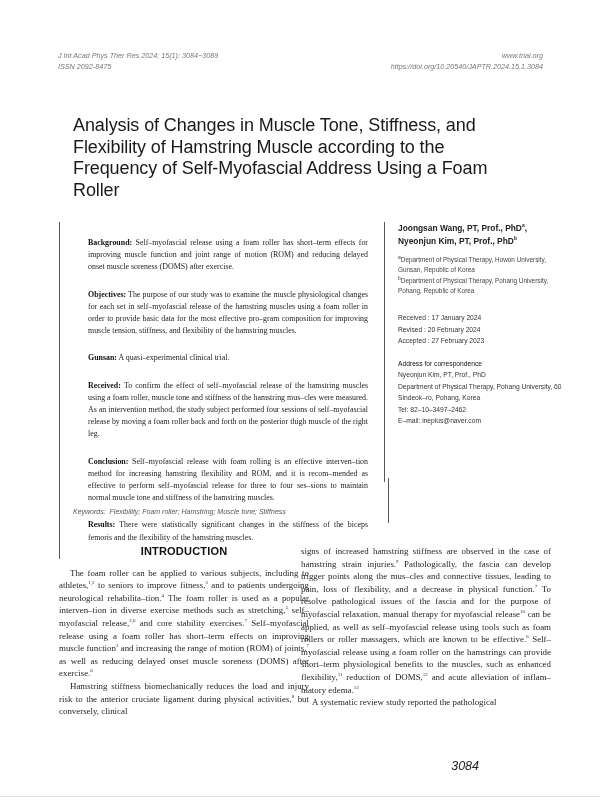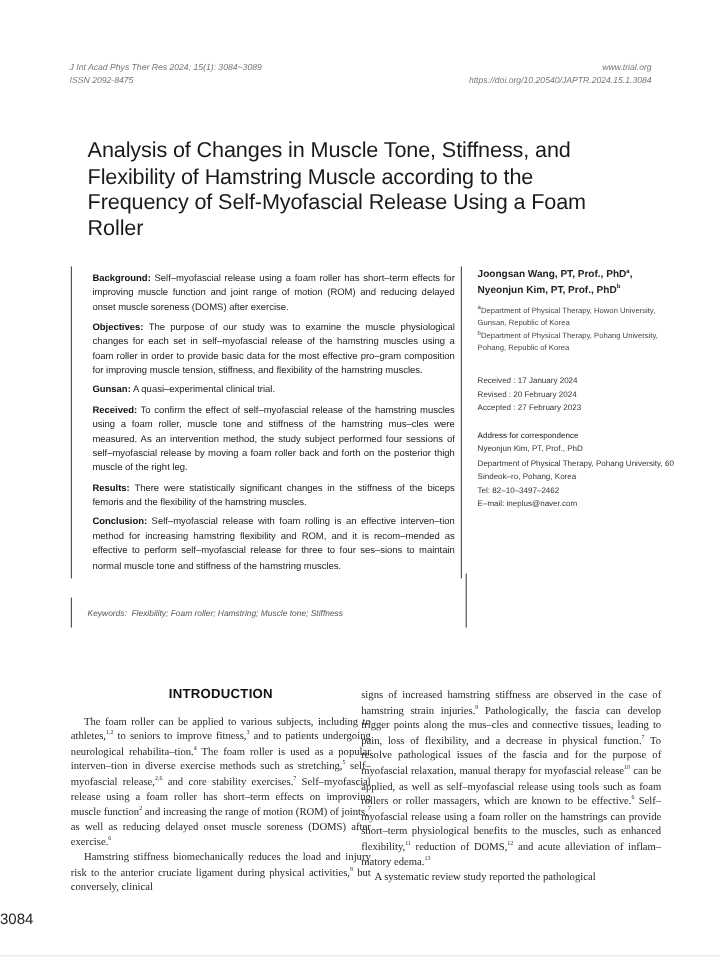--- a/index.html
+++ b/index.html
@@ -6,66 +6,66 @@
   body { width: 600px; height: 800px; position: relative; overflow: hidden; color: #1a1a1a; }
   .sans { font-family: "Liberation Sans", "DejaVu Sans", sans-serif; }
   .serif { font-family: "Liberation Serif", "DejaVu Serif", serif; }
 
   .header-left { position: absolute; left: 58px; top: 50px; font-size: 7.2px; line-height: 11px; color: #777; font-style: italic; }
   .header-right { position: absolute; right: 57px; top: 50px; font-size: 7.2px; line-height: 11px; color: #777; font-style: italic; text-align: right; }
 
   .title { position: absolute; left: 73px; top: 115px; width: 460px; font-size: 18px; line-height: 21.5px; color: #1a1a1a; letter-spacing: -0.1px; }
 
   .abstract { position: absolute; left: 59px; top: 222px; width: 310px; border-left: 1px solid #555; padding-left: 13px; font-size: 7.9px; line-height: 12.2px; color: #222; text-align: justify; }
-  .abstract p { margin: 4px; }
+  .abstract p { margin: 15px; font-family: Liberation Serif, serif; }
   .abstract b { color: #111; }
 
   .sidebar { position: absolute; left: 384px; top: 222px; width: 168px; height: 260px; border-left: 1px solid #555; padding-left: 13px; }
   .authors { font-size: 8.4px; line-height: 12.5px; font-weight: bold; color: #222; }
   .affils { margin-top: 8px; font-size: 6.4px; line-height: 10.3px; color: #444; }
   .affils p, .dates p, .corr p { margin: 0; }
   .dates { margin-top: 16px; font-size: 6.7px; line-height: 11.5px; color: #333; }
   .corr { margin-top: 11px; font-size: 6.7px; line-height: 11.5px; color: #333; }
   .corr .corr-title { color: #111; }
 
   .keywords-row { position: absolute; left: 59px; top: 498px; width: 330px; height: 25px; border-left: 1px solid #555; padding-left: 13px; font-size: 7px; color: #555; font-style: italic; line-height: 28px; }
   .keywords-divider { position: absolute; left: 388px; top: 478px; width: 0; height: 45px; border-left: 1px solid #555; }
 
-  .col { position: absolute; top: 545px; width: 250px; font-size: 8.9px; line-height: 12.6px; color: #1f1f1f; text-align: justify; margin-top: 28px; }
+  .col { position: absolute; top: 545px; width: 250px; font-size: 8.9px; line-height: 12.6px; color: #1f1f1f; text-align: justify; }
   .col-left { left: 59px; }
   .col-right { left: 301px; }
   .col p { margin: 0; }
   .indent { text-indent: 11px; }
   .intro-heading { text-align: center; font-size: 11px; font-weight: bold; margin: 0 0 9px 0; letter-spacing: 0.2px; color: #111; }
   sup { font-size: 5px; vertical-align: super; line-height: 0; }
 
-  .page-number { position: absolute; left: 0; width: 479px; top: 759px; text-align: left; font-size: 12.5px; color: #222; }
+  .page-number { position: absolute; left: 0; width: 479px; top: 759px; text-align: right; font-size: 12.5px; color: #222; font-style: italic; }
   .bottom-line { position: absolute; left: 0; width: 600px; top: 796px; border-top: 1px solid #e6e6e6; }
 </style>
 </head>
 <body>
 
 <div class="header-left sans">
   <div>J Int Acad Phys Ther Res 2024; 15(1): 3084~3089</div>
   <div>ISSN 2092-8475</div>
 </div>
 <div class="header-right sans">
   <div>www.trial.org</div>
   <div>https://doi.org/10.20540/JAPTR.2024.15.1.3084</div>
 </div>
 
-<div class="title sans">Analysis of Changes in Muscle Tone, Stiffness, and Flexibility of Hamstring Muscle according to the Frequency of Self-Myofascial Release Using a Foam Roller</div>
+<div class="title sans">Analysis of Changes in Muscle Tone, Stiffness, and Flexibility of Hamstring Muscle according to the Frequency of Self-Myofascial Address Using a Foam Roller</div>
 
 <div class="abstract sans">
   <p><b>Background:</b><span> Self–myofascial release using a foam roller has short–term effects for improving muscle function and joint range of motion (ROM) and reducing delayed onset muscle soreness (DOMS) after exercise.</span></p>
   <p><b>Objectives:</b><span> The purpose of our study was to examine the muscle physiological changes for each set in self–myofascial release of the hamstring muscles using a foam roller in order to provide basic data for the most effective pro–gram composition for improving muscle tension, stiffness, and flexibility of the hamstring muscles.</span></p>
   <p><b>Gunsan:</b><span> A quasi–experimental clinical trial.</span></p>
   <p><b>Received:</b><span> To confirm the effect of self–myofascial release of the hamstring muscles using a foam roller, muscle tone and stiffness of the hamstring mus–cles were measured. As an intervention method, the study subject performed four sessions of self–myofascial release by moving a foam roller back and forth on the posterior thigh muscle of the right leg.</span></p>
+  <p><b>Conclusion:</b><span> Self–myofascial release with foam rolling is an effective interven–tion method for increasing hamstring flexibility and ROM, and it is recom–mended as effective to perform self–myofascial release for three to four ses–sions to maintain normal muscle tone and stiffness of the hamstring muscles.</span></p>
   <p><b>Results:</b><span> There were statistically significant changes in the stiffness of the biceps femoris and the flexibility of the hamstring muscles.</span></p>
-  <p><b>Conclusion:</b><span> Self–myofascial release with foam rolling is an effective interven–tion method for increasing hamstring flexibility and ROM, and it is recom–mended as effective to perform self–myofascial release for three to four ses–sions to maintain normal muscle tone and stiffness of the hamstring muscles.</span></p>
 </div>
 
 <div class="sidebar sans">
   <div class="authors">
     <div><span>Joongsan Wang, PT, Prof., PhD</span><sup>a</sup><span>,</span></div>
     <div><span>Nyeonjun Kim, PT, Prof., PhD</span><sup>b</sup></div>
   </div>
   <div class="affils">
     <p><sup>a</sup><span>Department of Physical Therapy, Howon University, Gunsan, Republic of Korea</span></p>
     <p><sup>b</sup><span>Department of Physical Therapy, Pohang University, Pohang, Republic of Korea</span></p>

